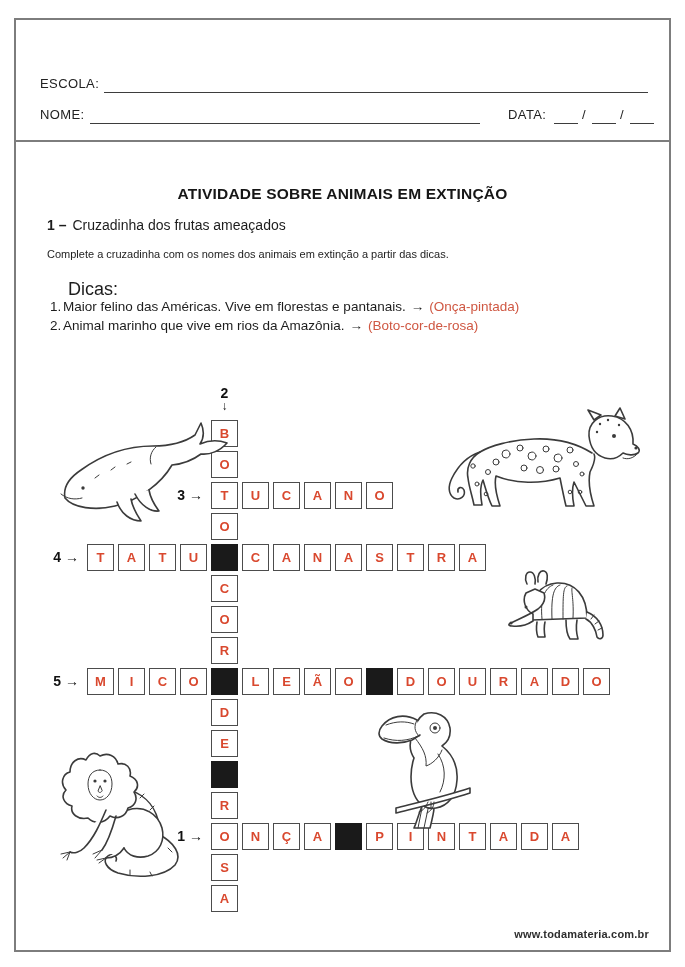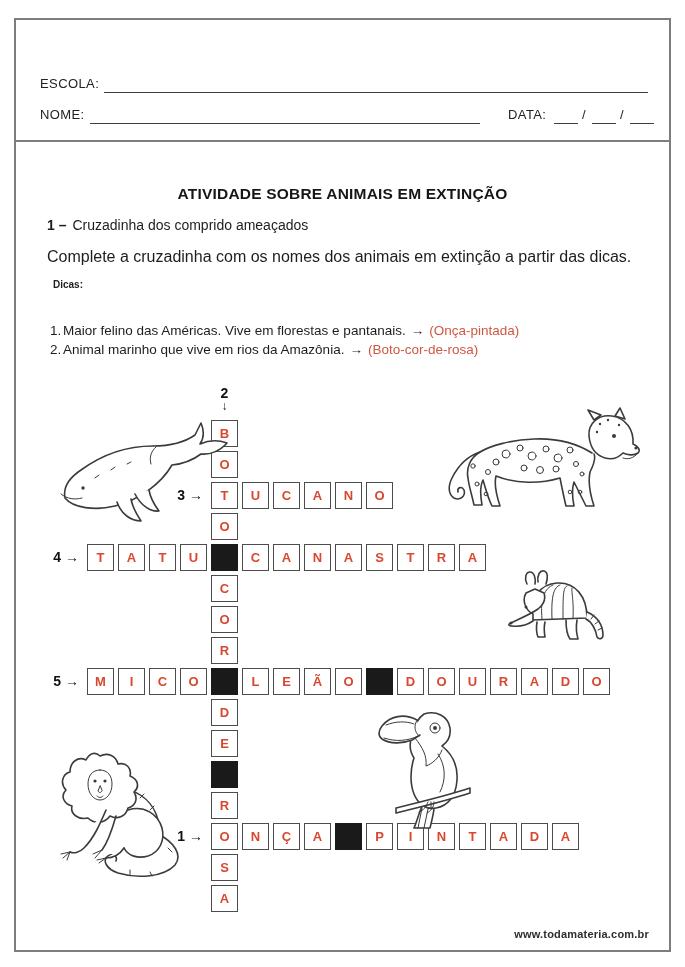--- a/index.html
+++ b/index.html
@@ -18,25 +18,25 @@
   .field-label { position:absolute; font-size:13px; color:#222; letter-spacing:0.4px; }
   .wline { position:absolute; height:0; border-bottom:1.6px solid #3d3d3d; }
   .slash { position:absolute; font-size:13px; color:#222; }
 
   .title { position:absolute; left:14px; top:185px; width:657px; text-align:center;
     font-size:15.5px; font-weight:bold; letter-spacing:0.2px; color:#161616; }
 
   .exercise { position:absolute; left:47px; top:217px; font-size:14px; color:#1d1d1d; }
   .exercise .num { font-weight:bold; margin-right:6px; }
 
-  .instructions { position:absolute; left:47px; top:248px; font-size:16px; color:#1d1d1d; }
-
-  .dicas-heading { position:absolute; left:53px; top:279px; font-size:10px; font-weight:bold; }
+  .instructions { position:absolute; left:47px; top:248px; font-size:11px; color:#1d1d1d; }
+
+  .dicas-heading { position:absolute; left:68px; top:279px; font-size:18px; font-weight:normal; }
   .hints { position:absolute; left:50px; top:297px; font-size:13.5px; line-height:19px;
-    color:#1d1d1d; white-space:nowrap;margin-top:24px; }
+    color:#1d1d1d; white-space:nowrap; }
   .hint-num { display:inline-block; min-width:13px; }
   .hint-arrow { margin:0 5px; }
   .hint-answer { color:#cf5742; }
 
   
   #crossword { position:absolute; left:0; top:0; width:685px; height:967px; }
   .cw-cell { position:absolute; width:27px; height:27px; box-sizing:border-box;
     border:1.5px solid #4c4c4c; background:#fff; display:flex; align-items:center;
     justify-content:center; font-size:13px; font-weight:bold; color:#d9482e; }
   .cw-cell.black { background:#1a1a1a; border-color:#1a1a1a; }
@@ -75,21 +75,21 @@
   <div class="field-label" style="left:508px; top:107px;">DATA:</div>
   <div class="wline" style="left:554px; top:123px; width:24px;"></div>
   <div class="slash" style="left:582px; top:107px;">/</div>
   <div class="wline" style="left:592px; top:123px; width:24px;"></div>
   <div class="slash" style="left:620px; top:107px;">/</div>
   <div class="wline" style="left:630px; top:123px; width:24px;"></div>
 
   <div class="title">ATIVIDADE SOBRE ANIMAIS EM EXTINÇÃO</div>
 
   <div class="exercise">
-    <span class="num">1 –</span><span>Cruzadinha dos comprido ameaçados</span>
+    <span class="num">1 –</span><span>Cruzadinha dos frutas ameaçados</span>
   </div>
 
   <div class="instructions">Complete a cruzadinha com os nomes dos animais em extinção a partir das dicas.</div>
 
   <div class="dicas-heading">Dicas:</div>
 
   <div class="hints">
     <div class="hint">
       <span class="hint-num">1.</span><span>Maior felino das Américas. Vive em florestas e pantanais.</span><span class="hint-arrow">→</span><span class="hint-answer">(Onça-pintada)</span>
     </div>

